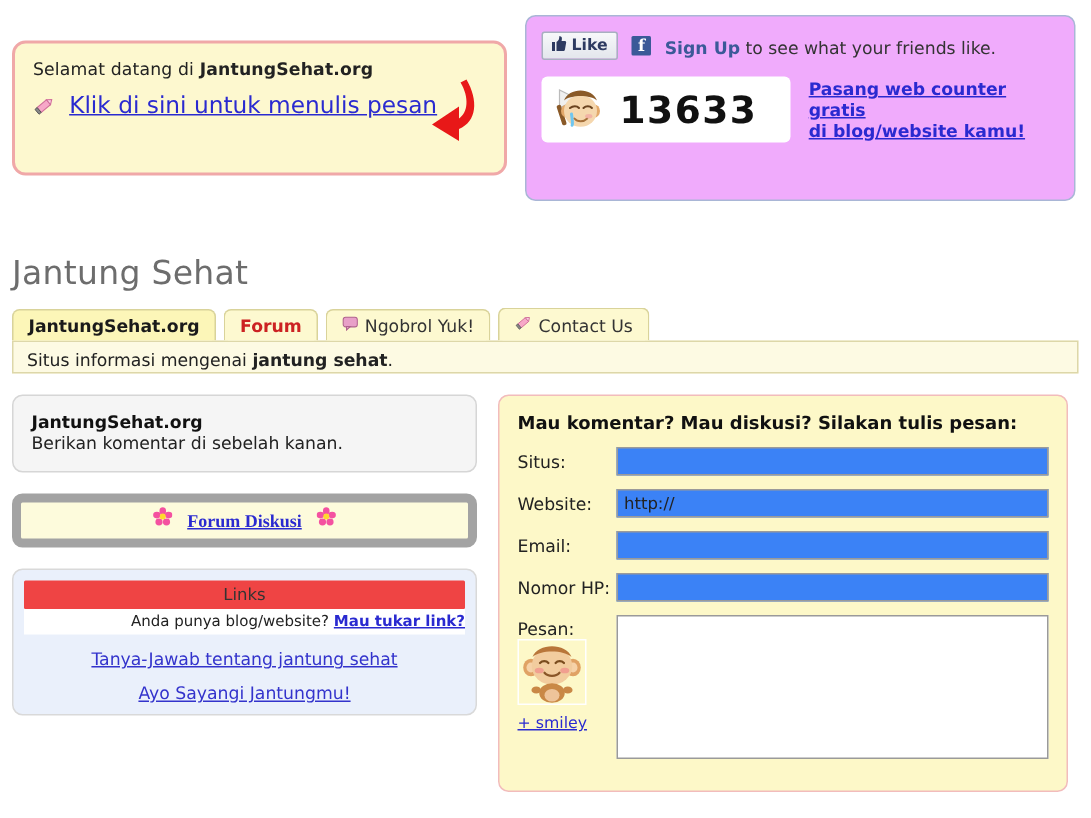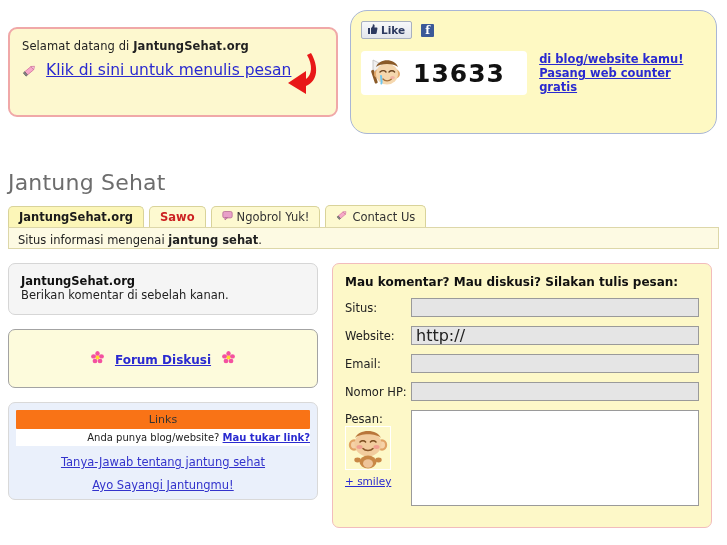--- a/index.html
+++ b/index.html
@@ -30,23 +30,23 @@
   .pencil-ico { display: inline-block; vertical-align: -3px; margin-right: 4px; }
   .welcome-link {
     color: #2a2ad0; font-size: 15.5px; text-decoration: underline;
     cursor: pointer;
   }
   .red-arrow { position: absolute; right: 14px; top: 22px; }
 
   
   .fb-box {
     width: 367px; height: 124px;
-    background: #fef9c3;
+    background: #f0abfc;
     border: 1px solid #a9b6d6;
-    border-radius: 17px;
+    border-radius: 7px;
     padding: 8px 10px;
   }
   .fb-bar { display: flex; align-items: center; gap: 9px; height: 22px; }
   .like-btn {
     display: inline-flex; align-items: center; gap: 3px;
     background: linear-gradient(to bottom,#f7f8fa,#e3e6ec);
     border: 1px solid #a8b0c0; border-radius: 2px;
     padding: 1px 6px 1px 4px; font-size: 10.5px; color: #2d3a60; font-weight: bold;
     cursor: pointer;
   }
@@ -103,35 +103,35 @@
 
   .panel-grey {
     background: #f5f5f5; border: 1px solid #d6d6d6; border-radius: 7px;
     padding: 10px 12px 12px 12px;
   }
   .panel-title { font-size: 11.5px; font-weight: bold; color: #111; }
   .panel-body { font-size: 11.5px; color: #222; margin-top: 0; }
 
   .panel-yellow {
     margin-top: 14px;
-    background: #fdfbdc; border: 1px solid #a3a3a3; border-radius: 7px;
-    padding: 19px 12px; text-align: center;
+    background: #fdfbdc; border: 6px solid #a3a3a3; border-radius: 7px;
+    padding: 3px 12px; text-align: center; font-family: Liberation Serif, serif;
   }
   .forum-link {
     color: #2a2ad0; font-size: 12px; font-weight: bold;
     text-decoration: underline; cursor: pointer; margin: 0 6px;
   }
 
   .links-panel {
     margin-top: 14px;
     background: #eaf0fb; border: 1px solid #d9d9d9; border-radius: 7px;
     padding: 7px; overflow: hidden;
   }
   .links-head {
-    background: #f97316; color: #333; font-size: 11px;
+    background: #ef4444; color: #333; font-size: 11px;
     text-align: center; padding: 3px 0; border-radius: 1px;
   }
   .links-sub {
     background: #ffffff; text-align: right; font-size: 10px;
     color: #222; padding: 3px 0;
   }
   .links-sub a { color: #2a2ad0; font-weight: bold; text-decoration: underline; cursor: pointer; }
   .link-item {
     display: block; text-align: center; color: #3333cc; font-size: 11.5px;
     text-decoration: underline; cursor: pointer; margin-top: 9px;
@@ -139,22 +139,22 @@
 
   
   .form-panel {
     background: #fdf8c8; border: 1px solid #f2bcbc; border-radius: 7px;
     padding: 11px 12px 12px 12px;
   }
   .form-head { font-size: 12px; font-weight: bold; color: #111; margin-bottom: 9px; }
   .form-row { display: flex; align-items: flex-start; margin-bottom: 9px; }
   .form-label { width: 66px; font-size: 11.5px; color: #222; padding-top: 3px; flex: none; }
   .form-input {
-    flex: 1; height: 19px; background: #e5e5e5;
-    border: 1px solid #9a9a9a; font-size: 16px; color: #222;
+    flex: 1; height: 19px; background: #3b82f6;
+    border: 1px solid #9a9a9a; font-size: 11px; color: #222;
     padding: 1px 4px; font-family: "DejaVu Sans", "Liberation Sans", sans-serif;
   }
   .form-textarea {
     flex: 1; height: 96px; background: #fff;
     border: 1px solid #9a9a9a; font-size: 11.5px; color: #222;
     padding: 3px 4px; resize: none;
     font-family: "DejaVu Sans", "Liberation Sans", sans-serif;
   }
   .smiley-col { width: 66px; flex: none; text-align: left; padding-top: 2px; }
   .smiley-box { width: 46px; height: 44px; border: 1px solid #fff; }
@@ -197,20 +197,23 @@
       <div class="fb-bar">
         <span class="like-btn">
           <span>
             <svg width="12" height="12" viewBox="0 0 12 12">
               <path d="M2 11 L2 5 L4 5 L4 11 Z M5 11 L5 5 C6.6 4.2 7 2.6 6.8 1.2 C7.9 0.9 8.8 1.6 8.6 3 L8.4 4.4 L10.6 4.4 C11.3 4.4 11.6 5 11.4 5.7 L10.6 10.2 C10.5 10.8 10 11 9.5 11 Z" fill="#2d3a60"></path>
             </svg>
           </span>
           <span>Like</span>
         </span>
         <span class="fb-f">f</span>
+        <span>
+          <span class="signup-link">Sign Up</span><span class="fb-text"> to see what your friends like.</span>
+        </span>
       </div>
 
       <div class="counter-row">
         <div class="counter-plate">
           <span>
             <svg width="34" height="34" viewBox="0 0 34 34">
               <path d="M4 6 L4 18 L16 12 Z" fill="#f0f0f0" stroke="#bbb" stroke-width="0.8"></path>
               <rect x="3" y="16" width="3" height="14" rx="1.2" fill="#8a5a28" transform="rotate(-18 4 20)"></rect>
               <ellipse cx="9" cy="20" rx="4" ry="4.4" fill="#e3a96b"></ellipse>
               <ellipse cx="27" cy="20" rx="4" ry="4.4" fill="#e3a96b"></ellipse>
@@ -219,35 +222,35 @@
               <path d="M11 18 C13 16.4, 15.6 16.4, 17 18" stroke="#6b4420" stroke-width="1.4" fill="none" stroke-linecap="round"></path>
               <path d="M20 18 C21.6 16.4, 24.2 16.4, 25.6 18" stroke="#6b4420" stroke-width="1.4" fill="none" stroke-linecap="round"></path>
               <path d="M12 22 C12.5 26, 13 28, 12.4 29.5" stroke="#6fc6ef" stroke-width="2" fill="none" stroke-linecap="round"></path>
               <path d="M14 25 C16 27.5, 20 27.5, 22.5 25" stroke="#a5703a" stroke-width="1.3" fill="none" stroke-linecap="round"></path>
               <ellipse cx="23.5" cy="23.5" rx="2.4" ry="1.5" fill="#f0a7a0" opacity="0.75"></ellipse>
             </svg>
           </span>
           <span class="counter-num">13633</span>
         </div>
         <div>
+          <div class="counter-link">Pasang web counter gratis</div>
           <div class="counter-link">di blog/website kamu!</div>
-          <div class="counter-link">Pasang web counter gratis</div>
         </div>
       </div>
     </div>
   </div>
 
   <h1 class="site-title">Jantung Sehat</h1>
 
   <div class="tabs">
     <div class="tab active">
       <span>JantungSehat.org</span>
     </div>
     <div class="tab">
-      <span class="tab-forum">Sawo</span>
+      <span class="tab-forum">Forum</span>
     </div>
     <div class="tab">
       <span>
         <svg width="11" height="11" viewBox="0 0 11 11">
           <rect x="0.8" y="1.5" width="9.4" height="6.4" rx="1.6" fill="#e8a0c8" stroke="#b0628e" stroke-width="0.7"></rect>
           <polygon points="3,7.6 3,10 5.6,7.6" fill="#e8a0c8" stroke="#b0628e" stroke-width="0.7"></polygon>
         </svg>
       </span>
       <span class="tab-plain">Ngobrol Yuk!</span>
     </div>

